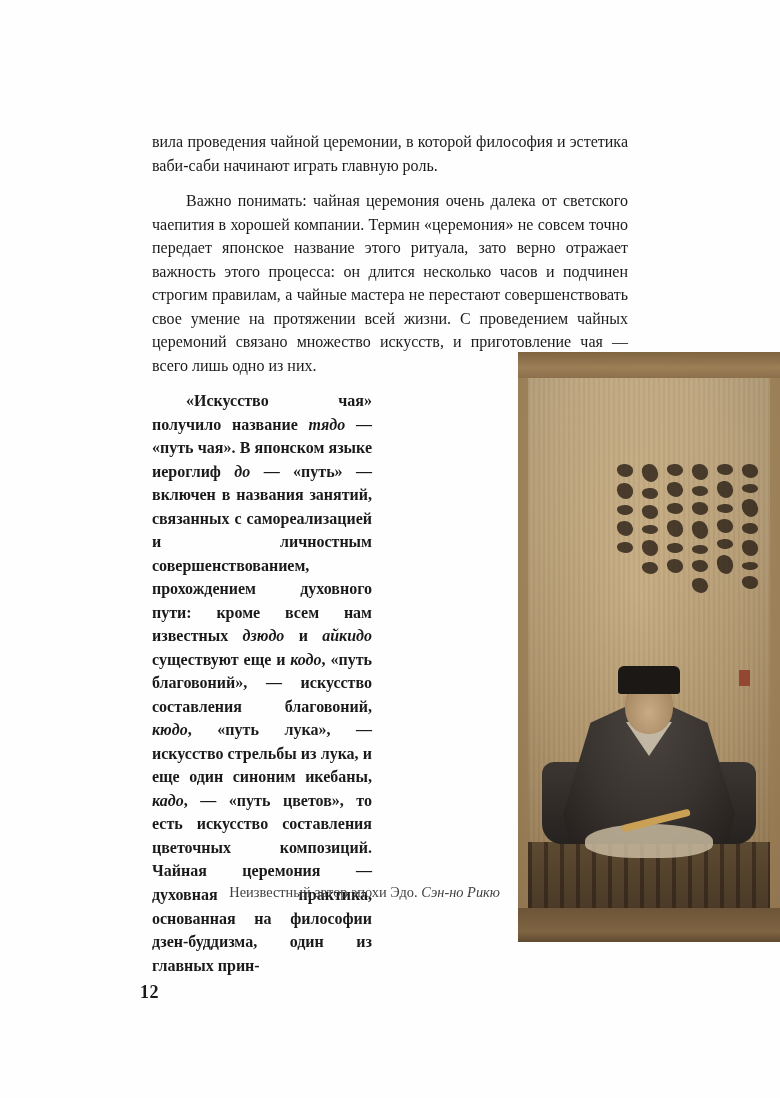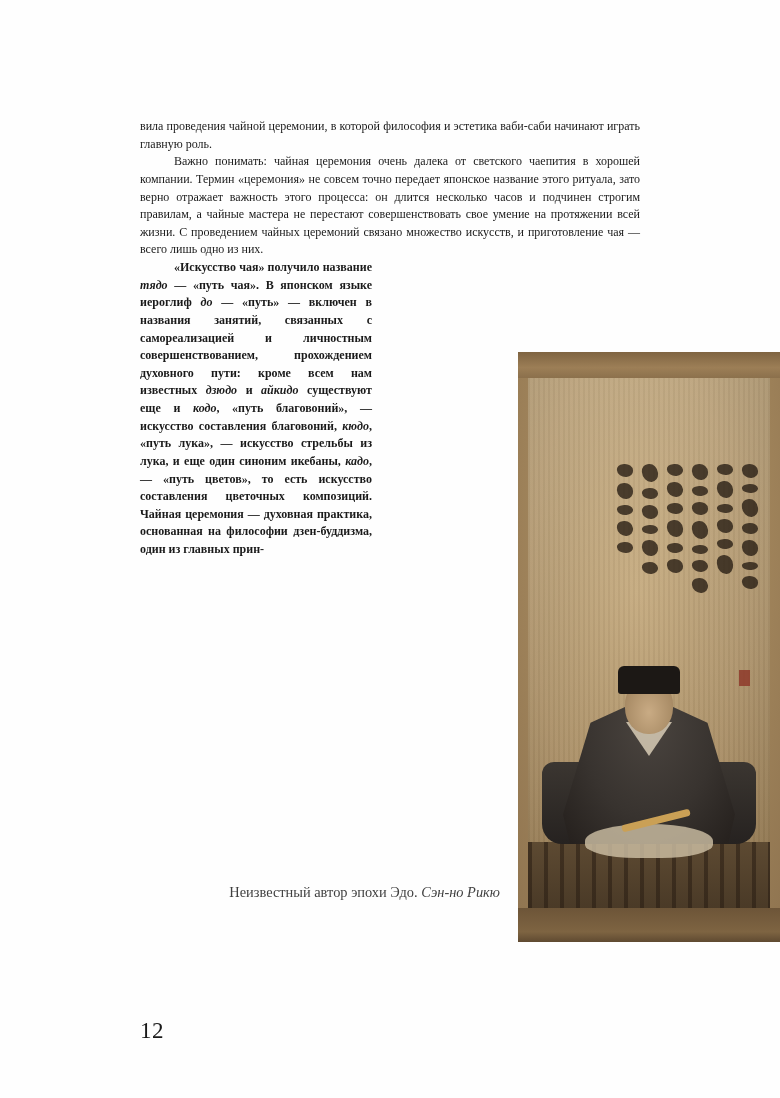--- a/index.html
+++ b/index.html
@@ -20,25 +20,25 @@
     inset: 0;
     background: #fefefe;
   }
   .content {
     position: absolute;
     left: 140px;
     top: 118px;
     width: 500px;
   }
   .para {
-    font-size: 12px;
+    font-size: 16px;
     line-height: 1.47;
     text-align: justify;
     text-justify: inter-word;
-    margin: 0;
+    margin: 12px;
     hyphens: manual;
   }
   .para.indent {
     text-indent: 34px;
   }
   .flow-wrap {
     position: relative;
     font-weight: bold;
   }
   
@@ -212,23 +212,23 @@
     font-size: 14.4px;
     line-height: 1.3;
     color: #404040;
   }
   .caption em {
     font-style: italic;
   }
   .folio {
     position: absolute;
     left: 140px;
-    top: 1018px;
-    font-size: 23px;
-    font-weight: 400;
+    top: 982px;
+    font-size: 18px;
+    font-weight: 700;
     letter-spacing: .5px;
   }
   i.ital { font-style: italic; }
 </style>
 </head>
 <body>
 
 <div class="page">
 
   <div class="content">

